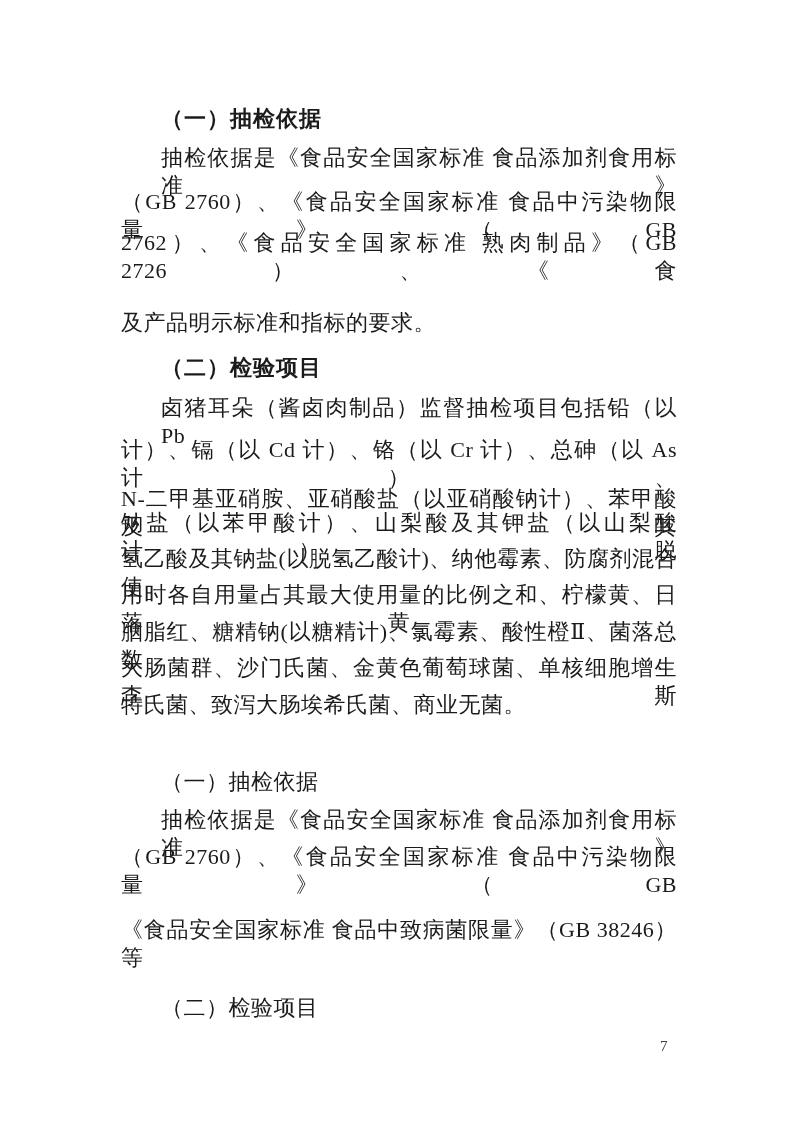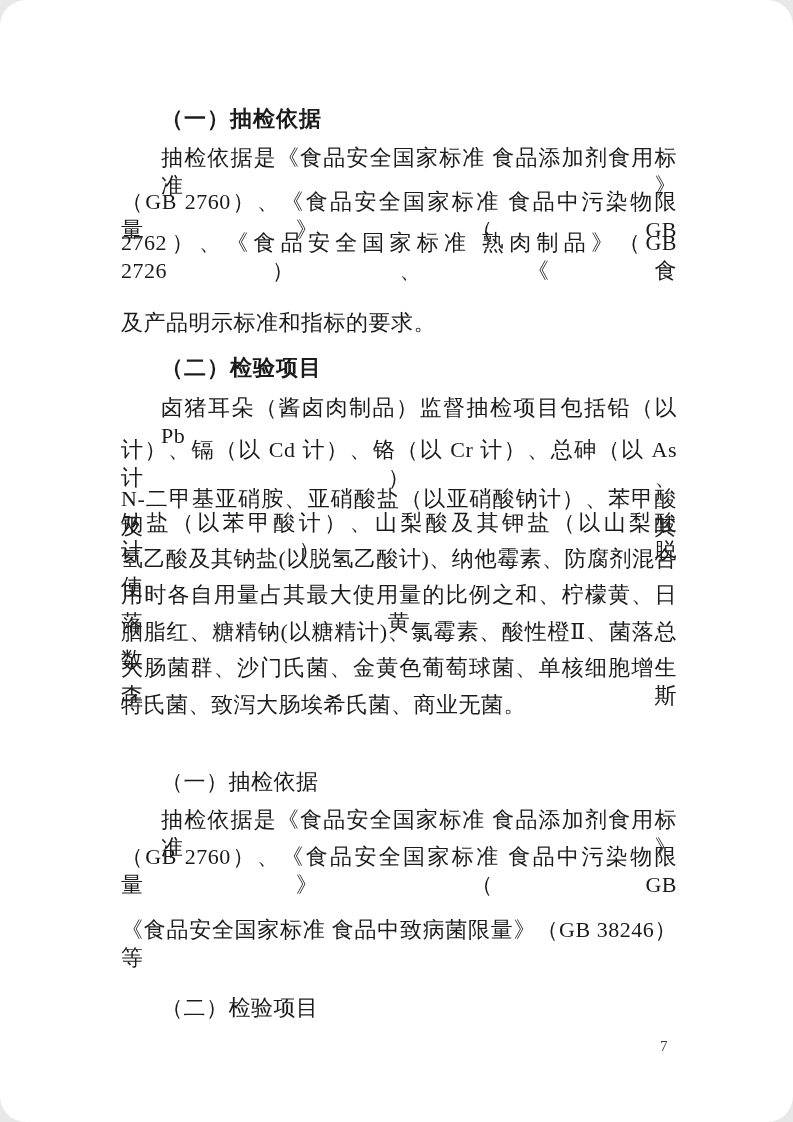--- a/index.html
+++ b/index.html
@@ -9,21 +9,20 @@
   }
   .page {
     position: relative;
     width: 793px;
     height: 1122px;
     margin: 0 auto;
     background: #ffffff;
     overflow: hidden;
     font-family: "Liberation Serif", "DejaVu Serif", serif;
     color: #1b1b1b;
-    border-radius: 26px;
   }
   .line {
     position: absolute;
     left: 121px;
     width: 556px;
     height: 28px;
     line-height: 28px;
     font-size: 22px;
     white-space: nowrap;
     letter-spacing: 0.5px;

